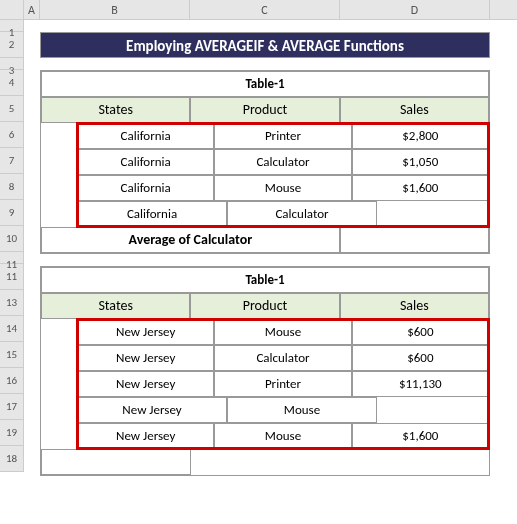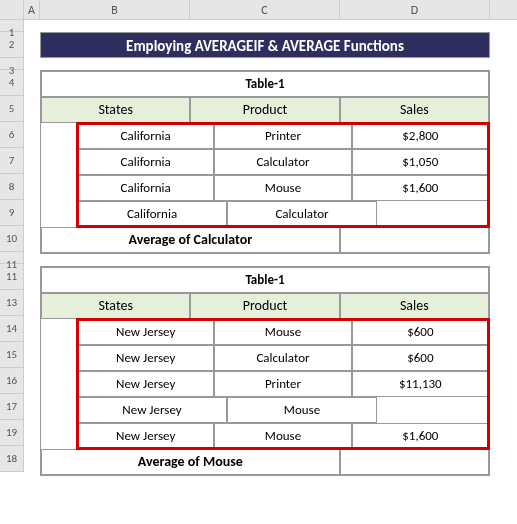--- a/index.html
+++ b/index.html
@@ -213,19 +213,18 @@
           <div class="tcell b">New Jersey</div>
           <div class="tcell c">Mouse</div>
         </div>
         <div class="trow">
           <div class="tcell b">New Jersey</div>
           <div class="tcell c">Mouse</div>
           <div class="tcell d">$1,600</div>
         </div>
       </div>
       <div class="trow avg-row">
-        <div class="merged">Average of Mouse</div>
         <div class="tcell d"></div>
       </div>
     </div>
 
   </div>
 </div>
 
 </body></html>

